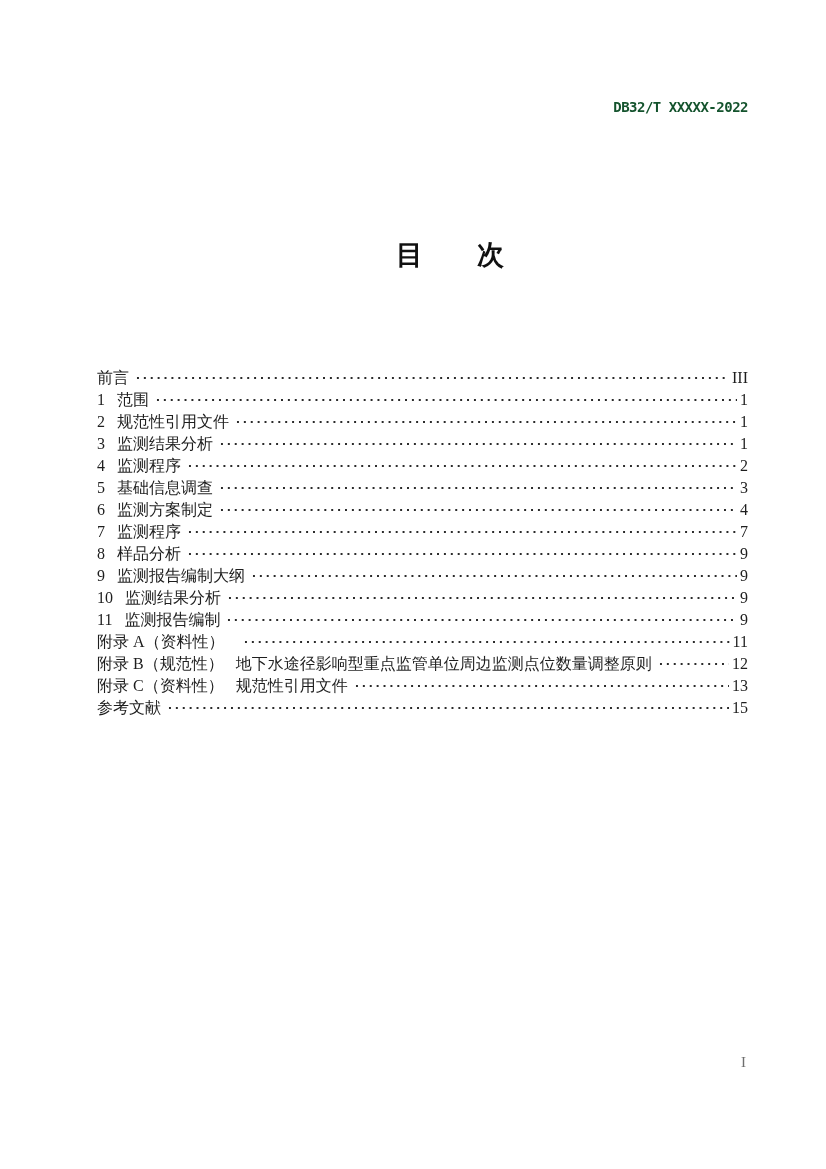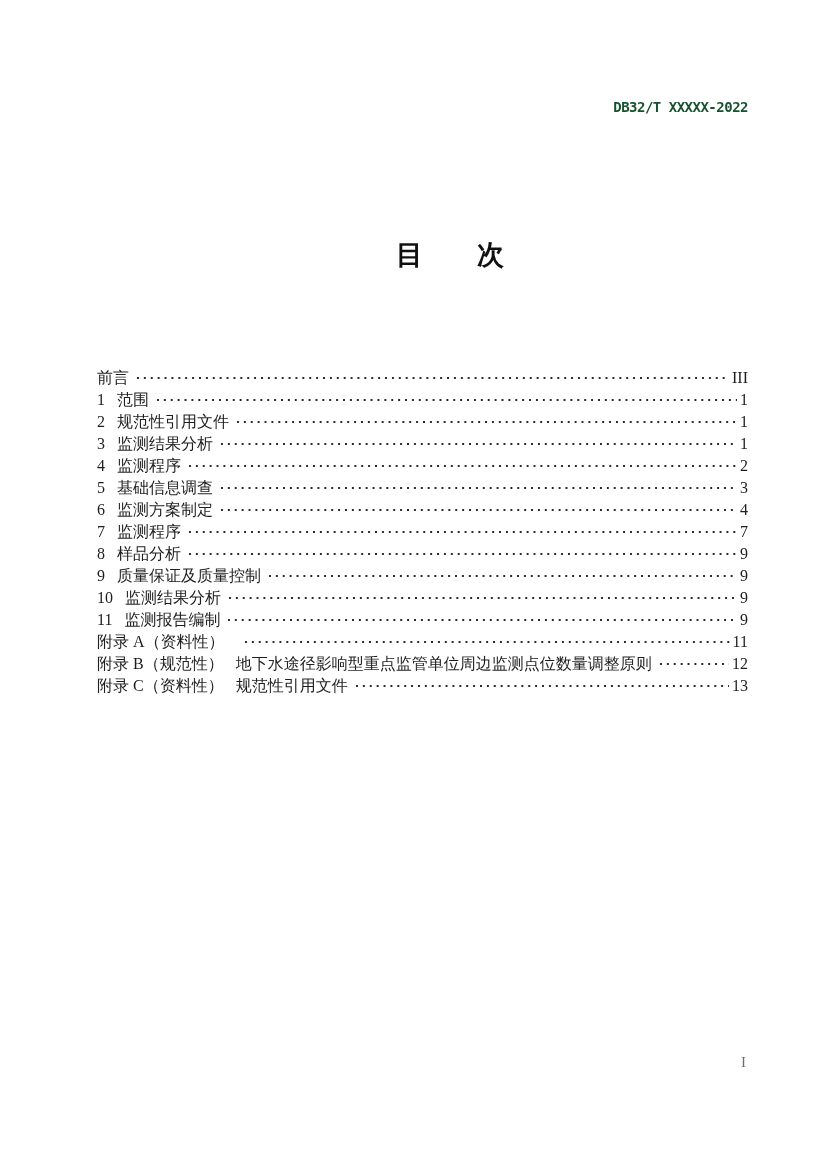--- a/index.html
+++ b/index.html
@@ -133,21 +133,21 @@
       <span class="pg">7</span>
   </div>
   <div class="toc-row">
     <span class="num">8</span>
       <span class="ttl">样品分析</span>
       <span class="leader"></span>
       <span class="pg">9</span>
   </div>
   <div class="toc-row">
     <span class="num">9</span>
-      <span class="ttl">质量保证及质量控制</span>
+      <span class="ttl">监测报告编制大纲</span>
       <span class="leader"></span>
       <span class="pg">9</span>
   </div>
   <div class="toc-row">
     <span class="num">10</span>
       <span class="ttl">监测结果分析</span>
       <span class="leader"></span>
       <span class="pg">9</span>
   </div>
   <div class="toc-row">
@@ -166,15 +166,20 @@
       <span class="ttl">地下水途径影响型重点监管单位周边监测点位数量调整原则</span>
       <span class="leader"></span>
       <span class="pg">12</span>
   </div>
   <div class="toc-row">
     <span class="num">附录 C（资料性）</span>
       <span class="ttl">规范性引用文件</span>
       <span class="leader"></span>
       <span class="pg">13</span>
   </div>
+  <div class="toc-row">
+    <span class="ttl">参考文献</span>
+      <span class="leader"></span>
+      <span class="pg">15</span>
+  </div>
 </div>
 
 <div class="folio">I</div>
 
 </body></html>

